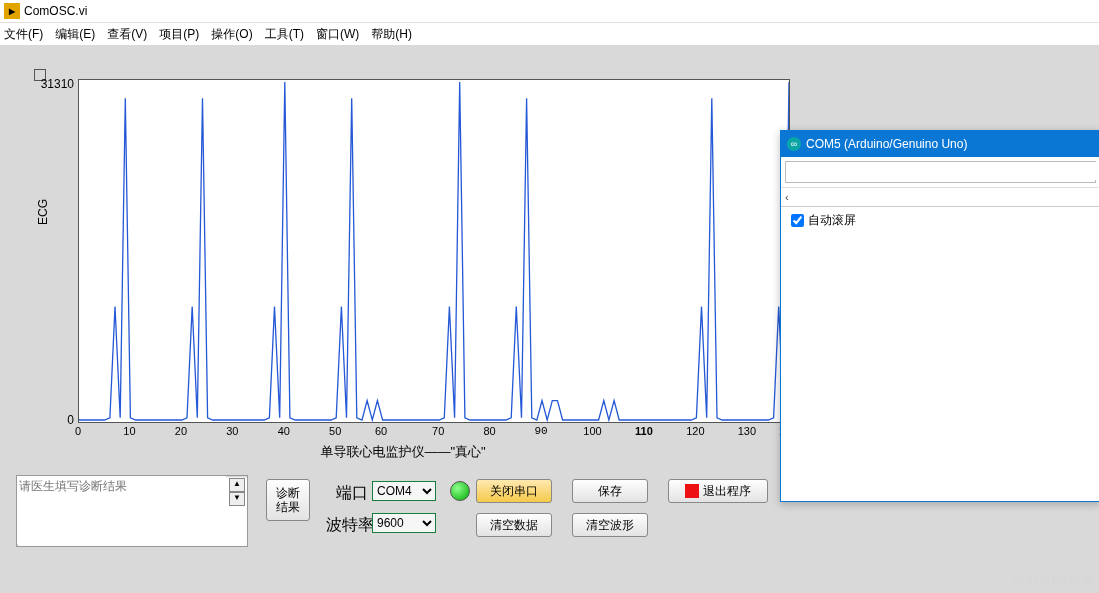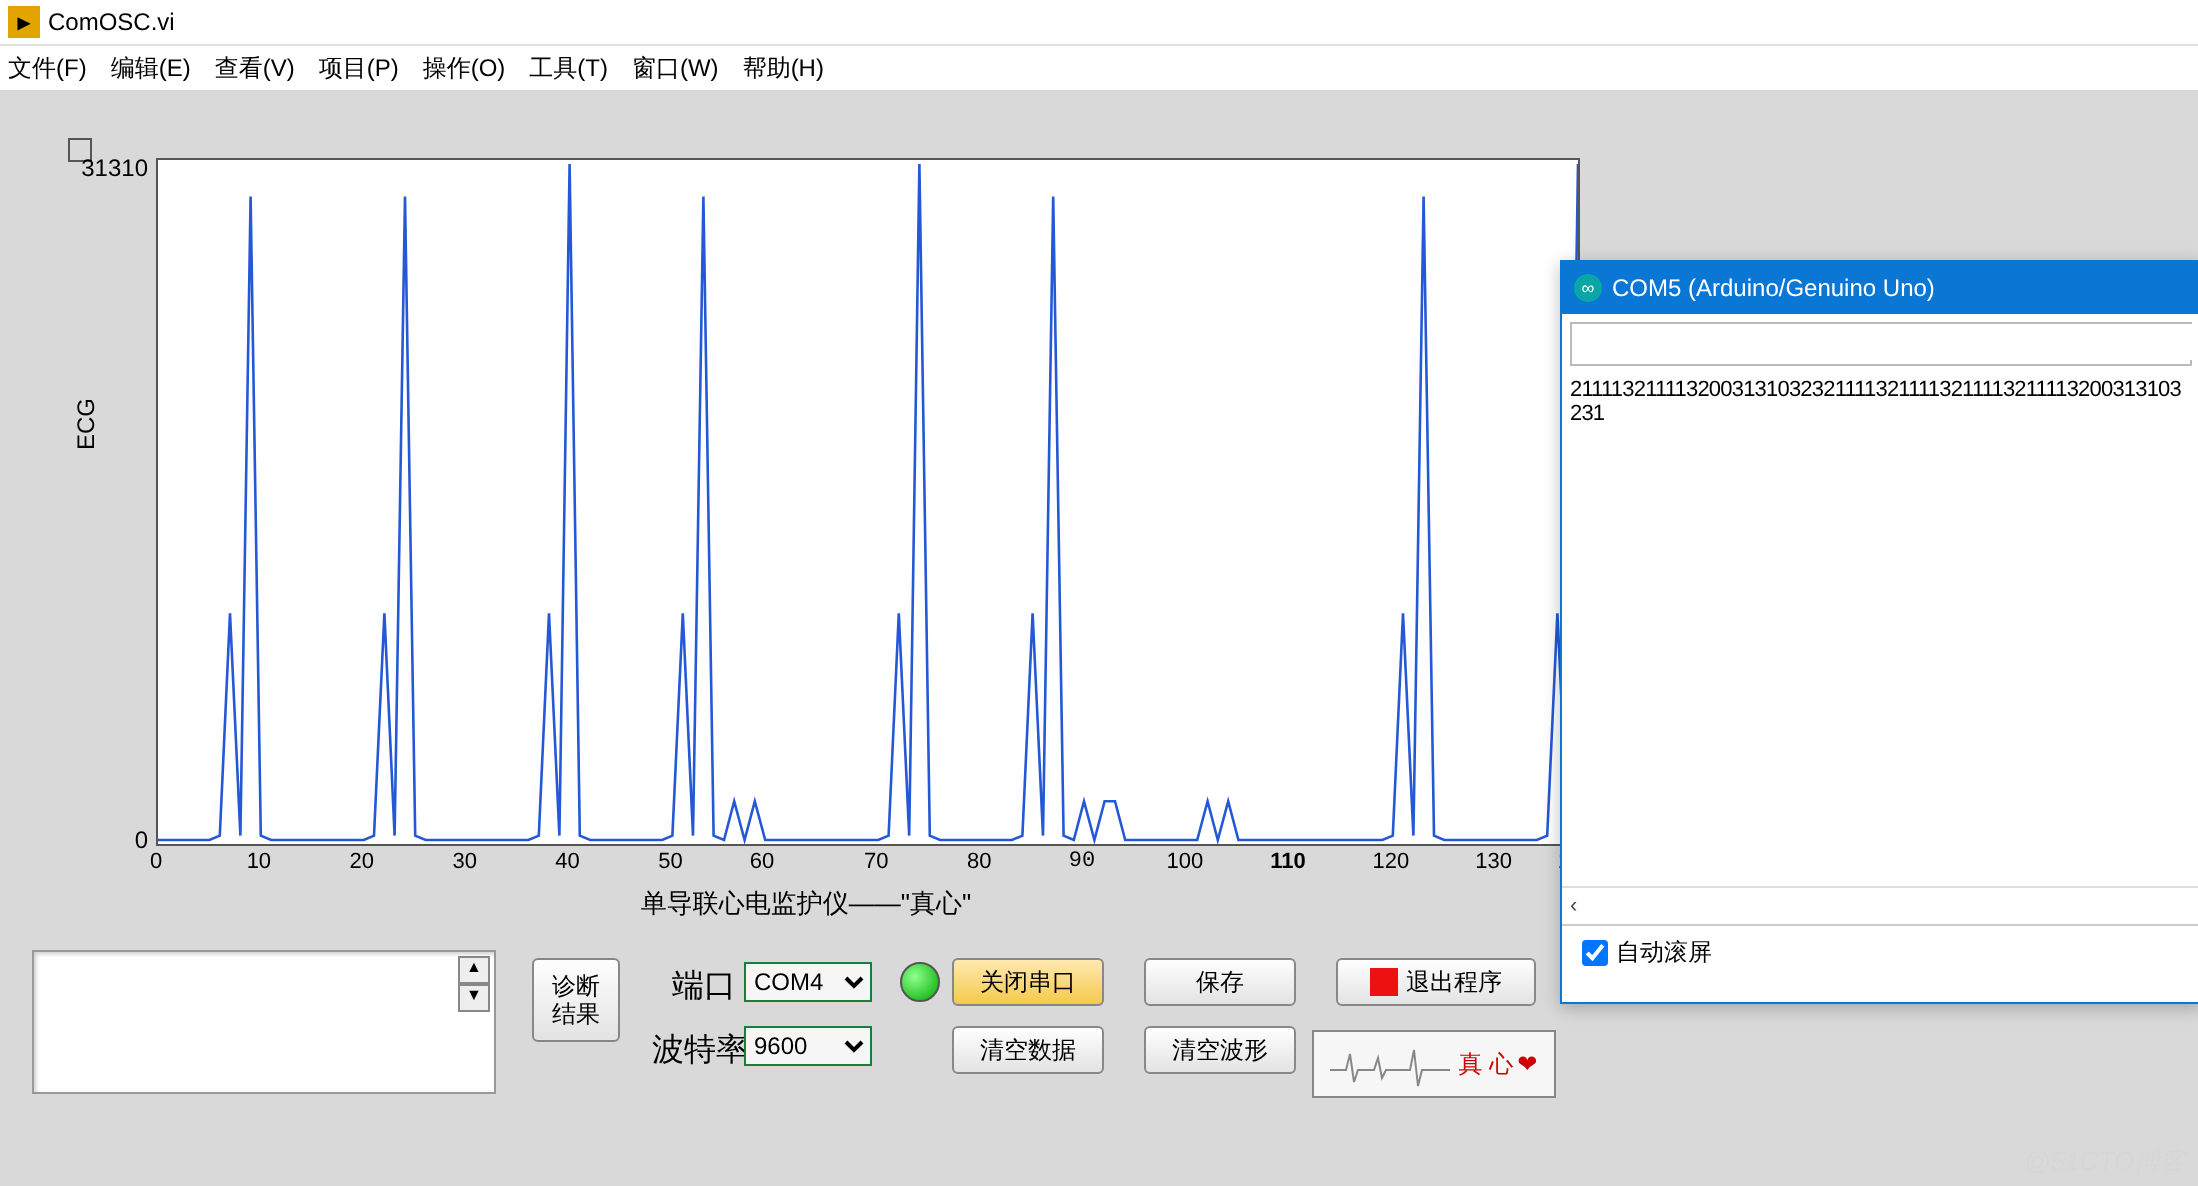--- a/index.html
+++ b/index.html
@@ -91,20 +91,21 @@
           <span class="xtick" style="left: 625.942px; font-weight: bold;">110</span>
           <span class="xtick" style="left: 677.391px;">120</span>
           <span class="xtick" style="left: 728.841px;">130</span>
           <span class="xtick" style="left: 770px;">138</span>
         </div>
       <div class="chart-title">单导联心电监护仪——"真心"</div>
     </div>
 
     <div class="controls">
       <div class="diag-box">
+        <textarea placeholder="请医生填写诊断结果" style=""></textarea>
         <div class="spin">
           <div>▲</div>
           <div>▼</div>
         </div>
       </div>
 
       <button class="btn btn-diag">
         <span style="white-space:pre;text-align:center">诊断
 结果</span>
       </button>
@@ -124,39 +125,31 @@
       <button class="btn btn-orange" style="position:absolute;left:460px;top:6px;width:76px">关闭串口</button>
       <button class="btn" style="position:absolute;left:556px;top:6px;width:76px">保存</button>
       <button class="btn" style="position:absolute;left:652px;top:6px;width:100px">
         <span class="redsq"></span>
         <span>退出程序</span>
       </button>
 
       <button class="btn" style="position:absolute;left:460px;top:40px;width:76px">清空数据</button>
       <button class="btn" style="position:absolute;left:556px;top:40px;width:76px">清空波形</button>
 
-      <div class="wave">
-        <svg width="60" height="26">
-          <polyline points="0,16 8,16 10,8 12,22 14,16 22,16 24,10 26,20 28,16 40,16 42,6 44,24 46,16 60,16" fill="none" stroke="#888" stroke-width="1"></polyline>
-        </svg>
-        <span style="margin-left:4px;color:#c00">真 心</span>
-        <span style="color:#c00;margin-left:2px">❤</span>
-      </div>
     </div>
   </div>
 
   <div class="serial-win">
     <div class="serial-tb">
       <span class="inf">∞</span>
       <span>COM5 (Arduino/Genuino Uno)</span>
     </div>
     <div class="serial-input">
       <input type="text" value="" style="">
     </div>
-    <div class="serial-body">21111321111320031310323211113211113211113211113200313103231</div>
     <div class="serial-scroll">
       <span class="lar">‹</span>
     </div>
     <div class="serial-footer">
       <input type="checkbox" checked="" style="">
       <span>自动滚屏</span>
     </div>
   </div>
 
   <span class="watermark">@51CTO博客</span>

